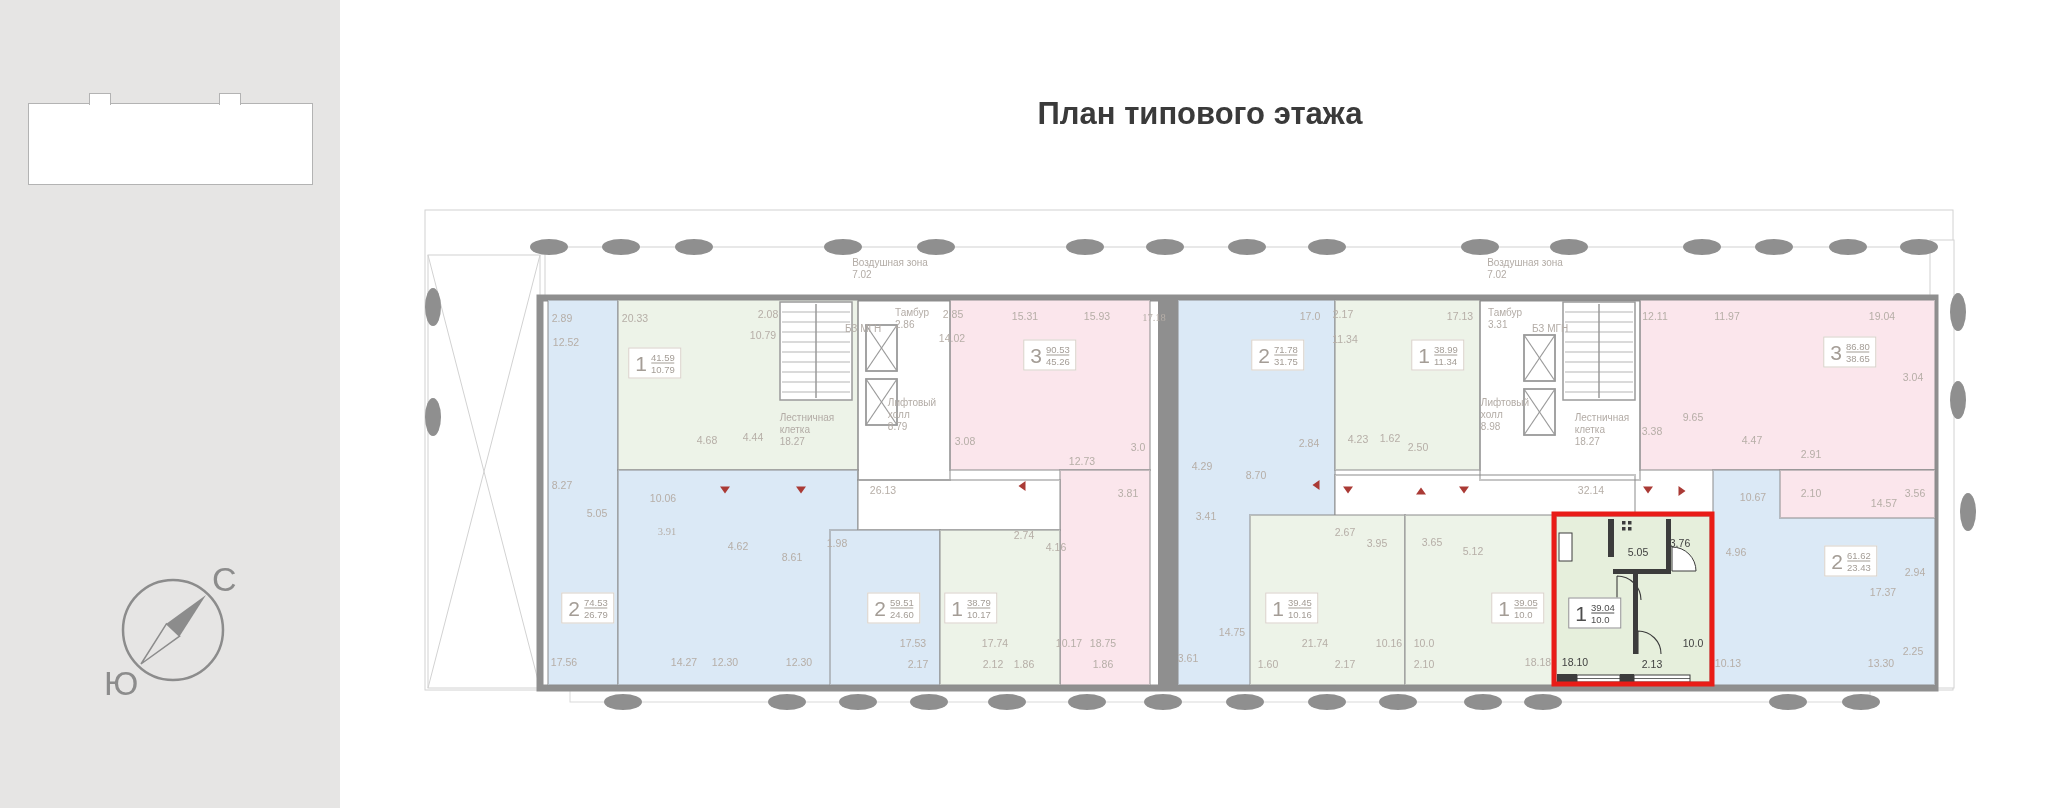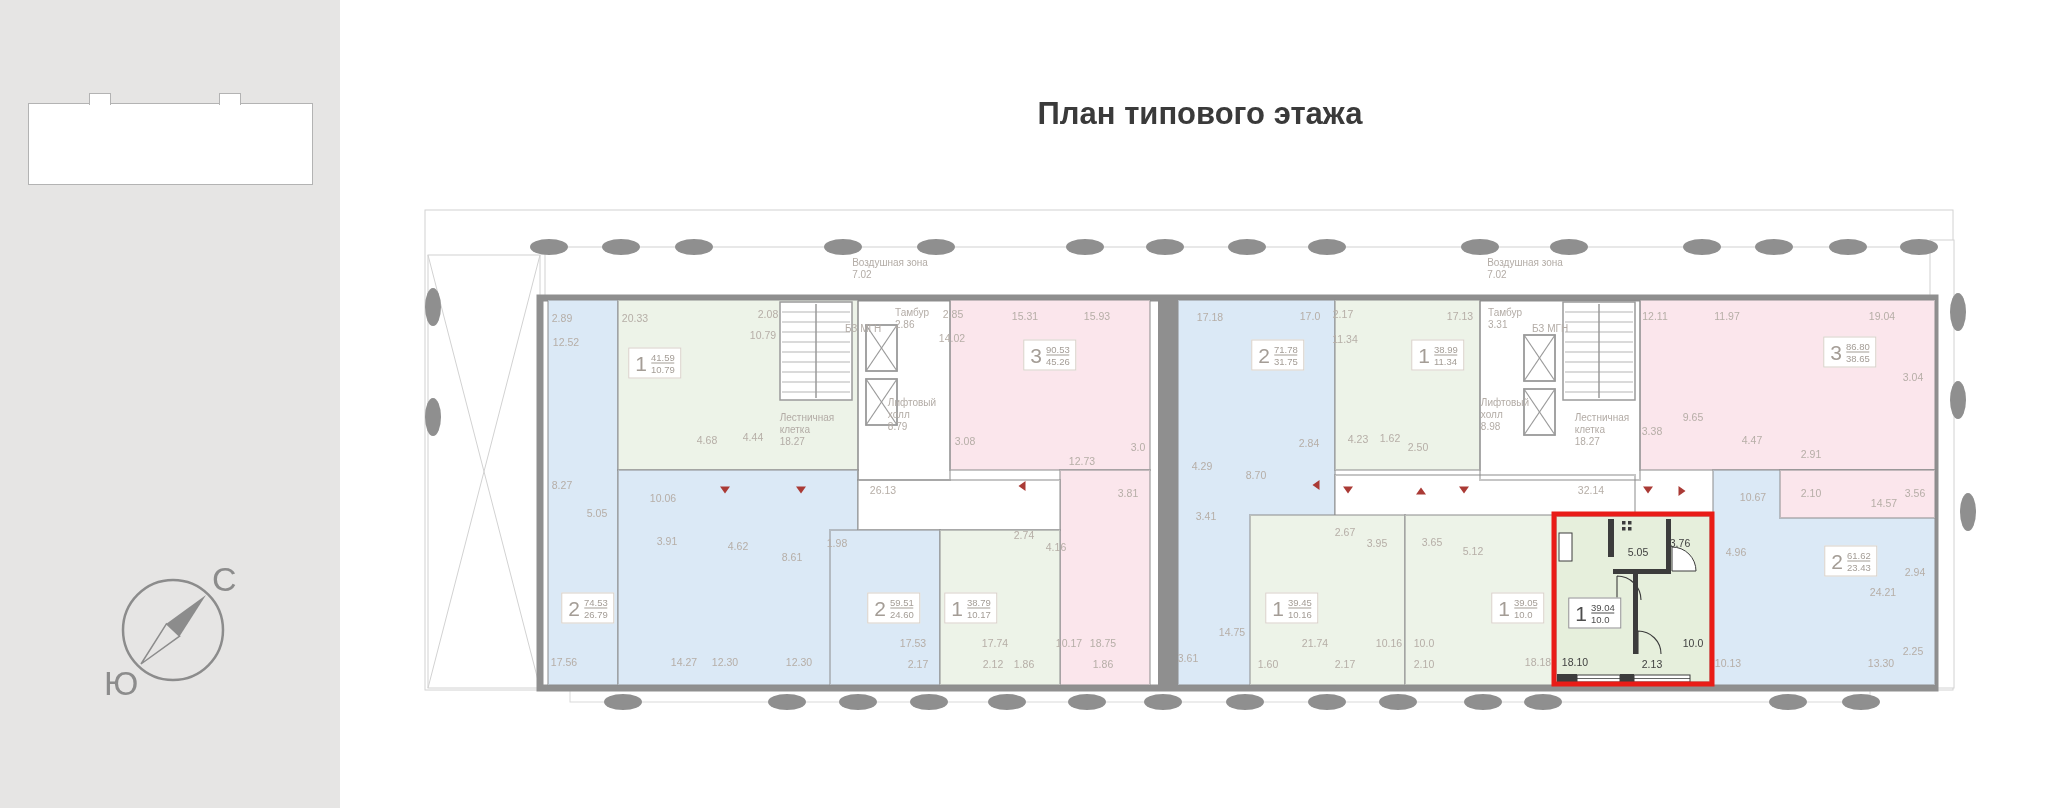--- a/index.html
+++ b/index.html
@@ -223,21 +223,21 @@
           <div class="rl" style="left: 343px; top: 150px;">10.79</div>
           <div class="rl" style="left: 287px; top: 255px;">4.68</div>
           <div class="rl" style="left: 333px; top: 252px;">4.44</div>
           <div class="rl" style="left: 533px; top: 129px;">2.85</div>
           <div class="rl" style="left: 532px; top: 153px;">14.02</div>
           <div class="rl" style="left: 605px; top: 131px;">15.31</div>
           <div class="rl" style="left: 677px; top: 131px;">15.93</div>
           <div class="rl" style="left: 545px; top: 256px;">3.08</div>
           <div class="rl" style="left: 662px; top: 276px;">12.73</div>
           <div class="rl" style="left: 718px; top: 262px;">3.0</div>
-          <div class="rl" style="left: 790px; top: 132px;">17.18</div>
+          <div class="rl" style="left: 734px; top: 132px; font-family: Liberation Serif, serif;">17.18</div>
           <div class="rl" style="left: 890px; top: 131px;">17.0</div>
           <div class="rl" style="left: 923px; top: 129px;">2.17</div>
           <div class="rl" style="left: 925px; top: 154px;">11.34</div>
           <div class="rl" style="left: 1040px; top: 131px;">17.13</div>
           <div class="rl" style="left: 938px; top: 254px;">4.23</div>
           <div class="rl" style="left: 970px; top: 253px;">1.62</div>
           <div class="rl" style="left: 998px; top: 262px;">2.50</div>
           <div class="rl" style="left: 889px; top: 258px;">2.84</div>
           <div class="rl" style="left: 836px; top: 290px;">8.70</div>
           <div class="rl" style="left: 782px; top: 281px;">4.29</div>
@@ -246,21 +246,21 @@
           <div class="rl" style="left: 1307px; top: 131px;">11.97</div>
           <div class="rl" style="left: 1462px; top: 131px;">19.04</div>
           <div class="rl" style="left: 1493px; top: 192px;">3.04</div>
           <div class="rl" style="left: 1273px; top: 232px;">9.65</div>
           <div class="rl" style="left: 1232px; top: 246px;">3.38</div>
           <div class="rl" style="left: 1332px; top: 255px;">4.47</div>
           <div class="rl" style="left: 1391px; top: 269px;">2.91</div>
           <div class="rl" style="left: 142px; top: 300px;">8.27</div>
           <div class="rl" style="left: 177px; top: 328px;">5.05</div>
           <div class="rl" style="left: 243px; top: 313px;">10.06</div>
-          <div class="rl" style="left: 247px; top: 356px;">3.91</div>
+          <div class="rl" style="left: 247px; top: 346px; font-family: Liberation Serif, serif;">3.91</div>
           <div class="rl" style="left: 318px; top: 361px;">4.62</div>
           <div class="rl" style="left: 372px; top: 372px;">8.61</div>
           <div class="rl" style="left: 144px; top: 477px;">17.56</div>
           <div class="rl" style="left: 264px; top: 477px;">14.27</div>
           <div class="rl" style="left: 305px; top: 477px;">12.30</div>
           <div class="rl" style="left: 379px; top: 477px;">12.30</div>
           <div class="rl" style="left: 417px; top: 358px;">1.98</div>
           <div class="rl" style="left: 463px; top: 305px;">26.13</div>
           <div class="rl" style="left: 493px; top: 458px;">17.53</div>
           <div class="rl" style="left: 498px; top: 479px;">2.17</div>
@@ -287,21 +287,21 @@
           <div class="rl" style="left: 1004px; top: 458px;">10.0</div>
           <div class="rl" style="left: 1004px; top: 479px;">2.10</div>
           <div class="rl" style="left: 1118px; top: 477px;">18.18</div>
           <div class="rl dark" style="left: 1218px; top: 367px;">5.05</div>
           <div class="rl dark" style="left: 1260px; top: 358px;">3.76</div>
           <div class="rl dark" style="left: 1155px; top: 477px;">18.10</div>
           <div class="rl dark" style="left: 1232px; top: 479px;">2.13</div>
           <div class="rl dark" style="left: 1273px; top: 458px;">10.0</div>
           <div class="rl" style="left: 1316px; top: 367px;">4.96</div>
           <div class="rl" style="left: 1333px; top: 312px;">10.67</div>
-          <div class="rl" style="left: 1463px; top: 407px;">24.21</div>
+          <div class="rl" style="left: 1463px; top: 407px;">17.37</div>
           <div class="rl" style="left: 1495px; top: 387px;">2.94</div>
           <div class="rl" style="left: 1493px; top: 466px;">2.25</div>
           <div class="rl" style="left: 1308px; top: 478px;">10.13</div>
           <div class="rl" style="left: 1461px; top: 478px;">13.30</div>
           <div class="rl" style="left: 1391px; top: 308px;">2.10</div>
           <div class="rl" style="left: 1464px; top: 318px;">14.57</div>
           <div class="rl" style="left: 1495px; top: 308px;">3.56</div>
           <div class="zl" style="left: 470px; top: 72px;">
             <div>Воздушная зона</div>
             <div>7.02</div>

